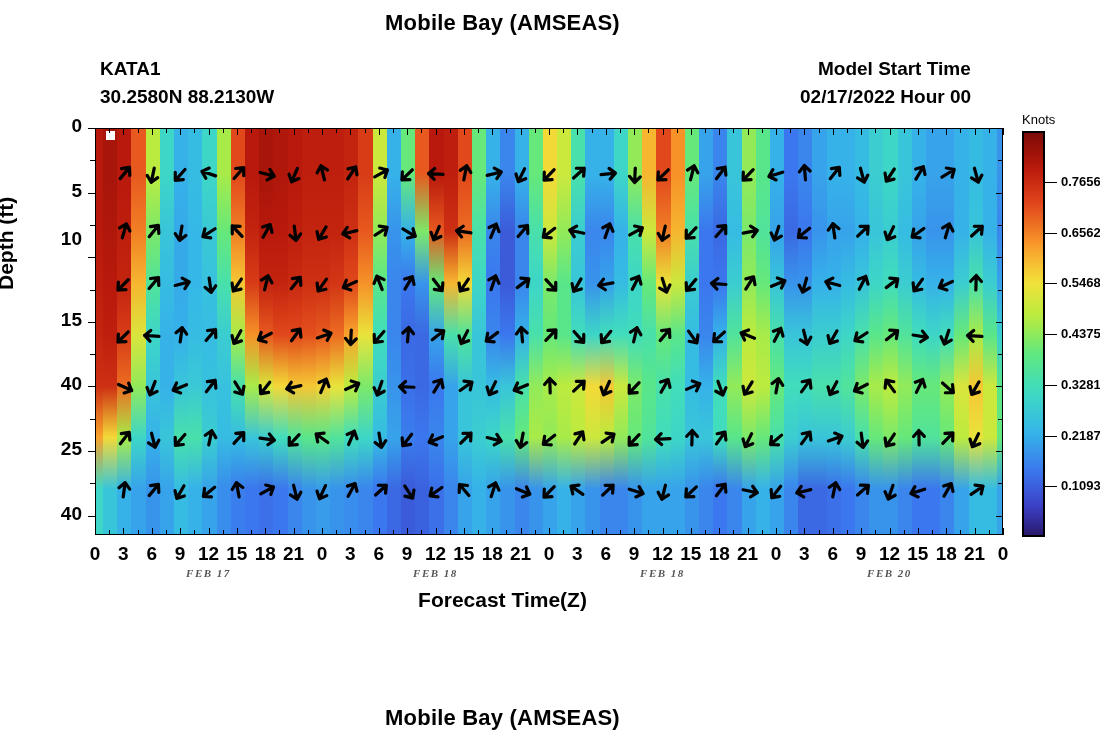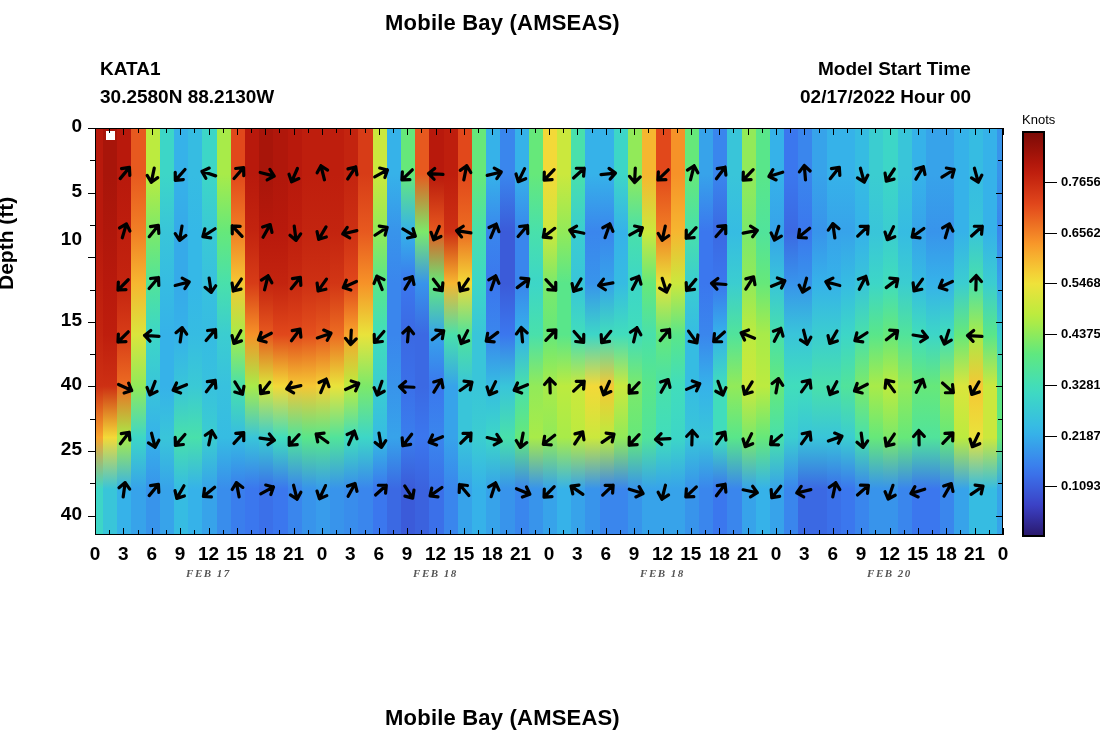--- a/index.html
+++ b/index.html
@@ -62,20 +62,21 @@
 <div id="page">
 
   <div class="ttl-main">Mobile Bay (AMSEAS)</div>
 
   <div class="stn-id">KATA1</div>
   <div class="stn-ll">30.2580N  88.2130W</div>
   <div class="mst-l1">Model Start Time</div>
   <div class="mst-l2">02/17/2022 Hour 00</div>
 
   <div class="ytitle">Depth (ft)</div>
+  <div class="xtitle">Forecast Time(Z)</div>
 
   <div class="plot">
     <div class="field" id="field">
         <div class="col" style="left: 0px; width: 7.69375px; background: linear-gradient(rgb(184, 25, 12) 0%, rgb(184, 25, 12) 11.11%, rgb(184, 25, 12) 25.4%, rgb(190, 30, 13) 38.1%, rgb(195, 36, 15) 50.79%, rgb(205, 48, 19) 63.49%, rgb(248, 164, 44) 76.19%, rgb(61, 214, 199) 88.89%, rgb(61, 214, 199) 100%);"></div>
         <div class="col" style="left: 7.09375px; width: 14.7875px; background: linear-gradient(rgb(168, 21, 10) 0%, rgb(168, 21, 10) 11.11%, rgb(176, 23, 11) 25.4%, rgb(184, 25, 12) 38.1%, rgb(190, 30, 13) 50.79%, rgb(205, 48, 19) 63.49%, rgb(243, 217, 56) 76.19%, rgb(57, 197, 217) 88.89%, rgb(57, 197, 217) 100%);"></div>
         <div class="col" style="left: 21.2812px; width: 14.7875px; background: linear-gradient(rgb(184, 25, 12) 0%, rgb(184, 25, 12) 11.11%, rgb(190, 30, 13) 25.4%, rgb(195, 36, 15) 38.1%, rgb(215, 60, 23) 50.79%, rgb(236, 108, 34) 63.49%, rgb(168, 235, 73) 76.19%, rgb(54, 178, 233) 88.89%, rgb(54, 178, 233) 100%);"></div>
         <div class="col" style="left: 35.4688px; width: 14.7875px; background: linear-gradient(rgb(231, 89, 31) 0%, rgb(231, 89, 31) 11.11%, rgb(241, 127, 37) 25.4%, rgb(246, 182, 48) 38.1%, rgb(218, 229, 60) 50.79%, rgb(146, 234, 89) 63.49%, rgb(61, 214, 199) 76.19%, rgb(55, 163, 234) 88.89%, rgb(55, 163, 234) 100%);"></div>
         <div class="col" style="left: 49.6562px; width: 14.7875px; background: linear-gradient(rgb(188, 235, 63) 0%, rgb(188, 235, 63) 11.11%, rgb(124, 233, 106) 25.4%, rgb(81, 227, 155) 38.1%, rgb(61, 214, 199) 50.79%, rgb(57, 197, 217) 63.49%, rgb(54, 178, 233) 76.19%, rgb(56, 148, 235) 88.89%, rgb(56, 148, 235) 100%);"></div>
         <div class="col" style="left: 63.8438px; width: 14.7875px; background: linear-gradient(rgb(61, 214, 199) 0%, rgb(61, 214, 199) 11.11%, rgb(57, 197, 217) 25.4%, rgb(54, 188, 226) 38.1%, rgb(54, 178, 233) 50.79%, rgb(54, 178, 233) 63.49%, rgb(57, 197, 217) 76.19%, rgb(55, 163, 234) 88.89%, rgb(55, 163, 234) 100%);"></div>
         <div class="col" style="left: 78.0312px; width: 14.7875px; background: linear-gradient(rgb(54, 178, 233) 0%, rgb(54, 178, 233) 11.11%, rgb(54, 170, 233) 25.4%, rgb(54, 170, 233) 38.1%, rgb(54, 178, 233) 50.79%, rgb(57, 197, 217) 63.49%, rgb(73, 224, 171) 76.19%, rgb(54, 188, 226) 88.89%, rgb(54, 188, 226) 100%);"></div>

